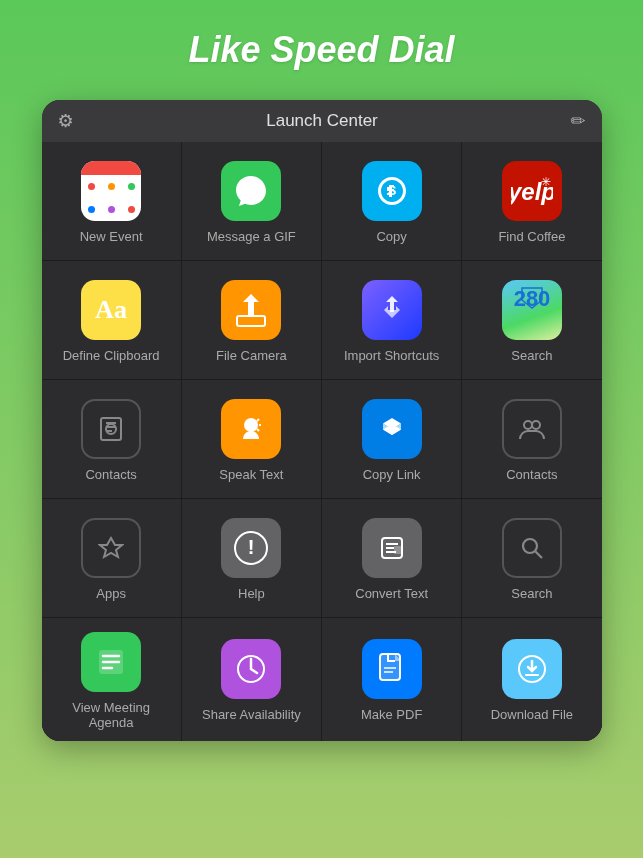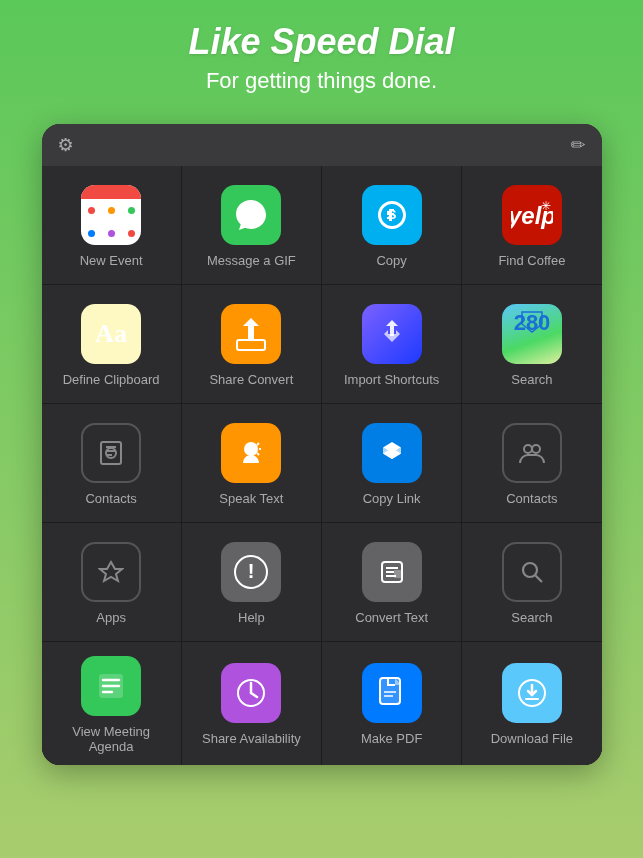--- a/index.html
+++ b/index.html
@@ -7,22 +7,22 @@
       width: 643px;
       height: 858px;
       background: linear-gradient(180deg, #5bc85a 0%, #a8cc6e 100%);
       font-family: -apple-system, 'Helvetica Neue', Arial, sans-serif;
       display: flex;
       flex-direction: column;
       align-items: center;
       overflow: hidden;
     }
     .hero-section {
-      padding: 22px 20px 20px;
-      text-align: center;
+      padding: 30px 20px 20px;
+      text-align: right;
     }
     .hero-title {
       font-size: 36px;
       font-weight: 800;
       font-style: italic;
       color: white;
       text-shadow: 0 1px 3px rgba(0,0,0,0.15);
       line-height: 1.1;
     }
     .hero-subtitle {
@@ -149,21 +149,21 @@
     
     .yelp-icon {
       background: #c41200;
       display: flex;
       align-items: center;
       justify-content: center;
       text-align: center;
     }
     
     .dict-icon {
-      background: #fef9c3;
+      background: #fde047;
       display: flex;
       align-items: center;
       justify-content: center;
     }
     
     .share-icon {
       background: #ff9500;
       display: flex;
       align-items: center;
       justify-content: center;
@@ -232,26 +232,26 @@
       display: flex;
       align-items: center;
       justify-content: center;
     }
   </style>
 </head>
 <body>
 
 <div class="hero-section">
   <div class="hero-title">Like Speed Dial</div>
-  <div class="hero-subtitle">For getting things done.</div>
 </div>
 
 <div class="device-frame">
   <div class="title-bar">
     <span class="title-bar-icon">⚙</span>
+    <span class="title-bar-text">Launch Center</span>
     <span class="title-bar-icon">✏</span>
   </div>
 
   <div class="grid-container">
 
     <div class="grid-cell">
       <div class="app-icon cal-icon">
         <div class="cal-header"></div>
         <div class="cal-dot red"></div>
         <div class="cal-dot orange"></div>
@@ -301,21 +301,21 @@
       <span class="app-label">Define Clipboard</span>
     </div>
 
     <div class="grid-cell">
       <div class="app-icon share-icon">
         <svg width="32" height="36" viewBox="0 0 32 36" fill="white">
           <path d="M16 2l8 8h-5v14h-6V10H8L16 2z"></path>
           <rect x="2" y="24" width="28" height="10" rx="2" ry="2" fill="none" stroke="white" stroke-width="2"></rect>
         </svg>
       </div>
-      <span class="app-label">Share Convert</span>
+      <span class="app-label">File Camera</span>
     </div>
 
     <div class="grid-cell">
       <div class="app-icon shortcuts-icon">
         <svg width="36" height="36" viewBox="0 0 36 36">
           <path d="M18 4l6 6h-4v10h-4V10h-4l6-6z" fill="white" opacity="0.9"></path>
           <path d="M10 18l4-4v4h8v-4l4 4-8 8-8-8z" fill="white" opacity="0.7"></path>
         </svg>
       </div>
       <span class="app-label">Import Shortcuts</span>

